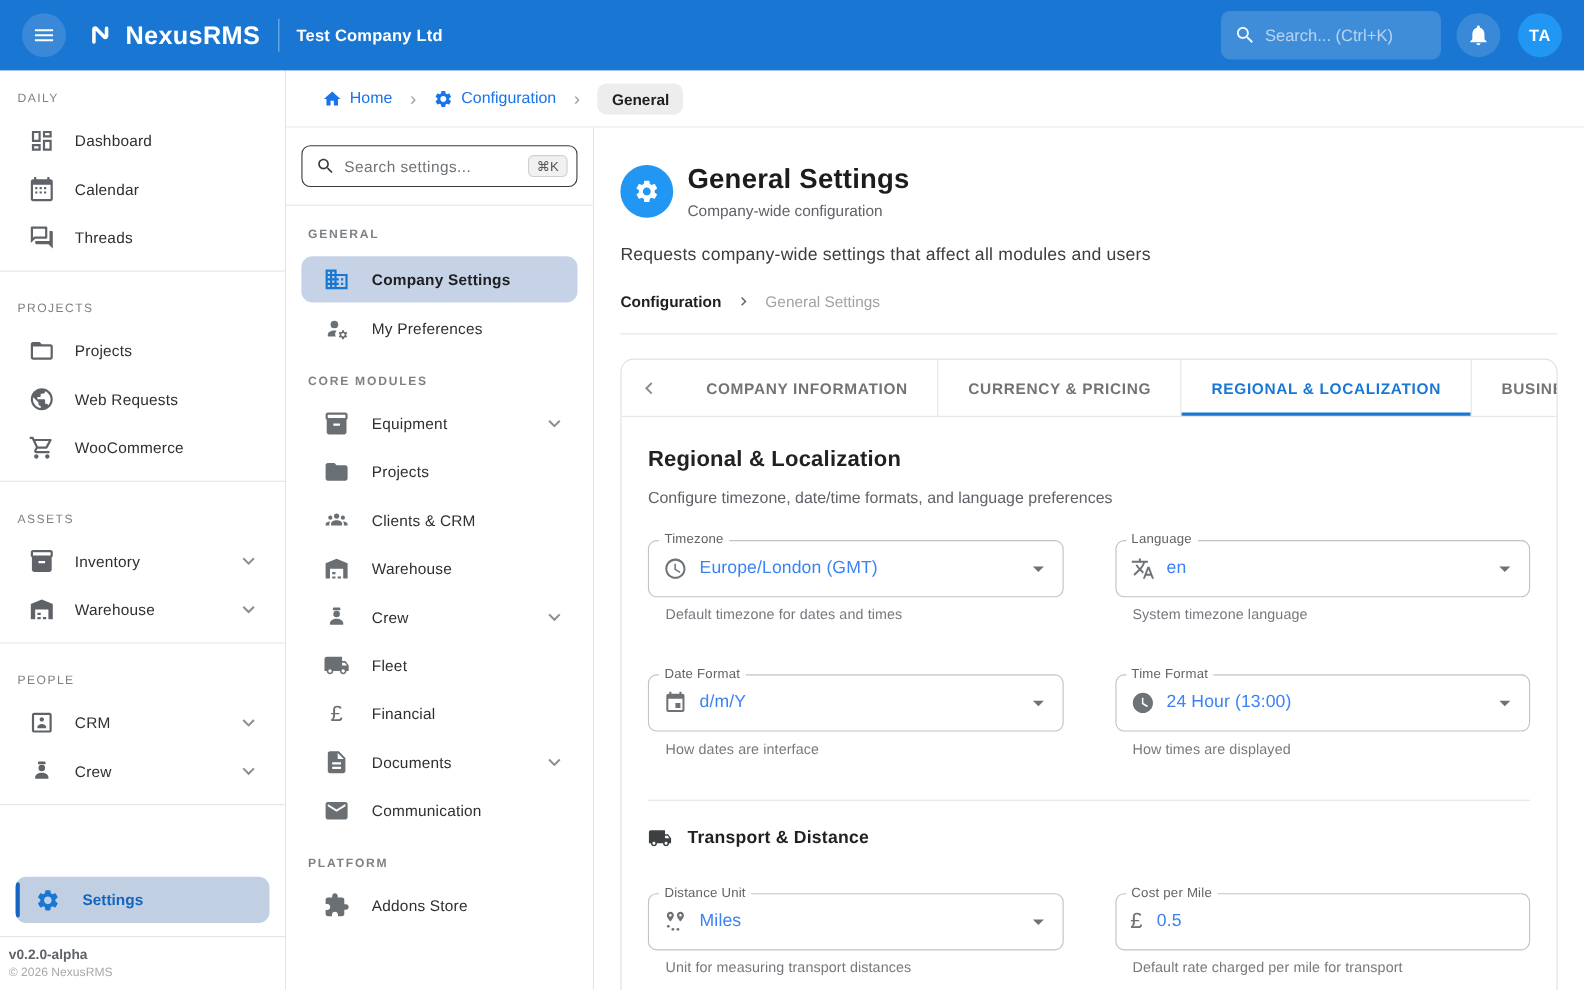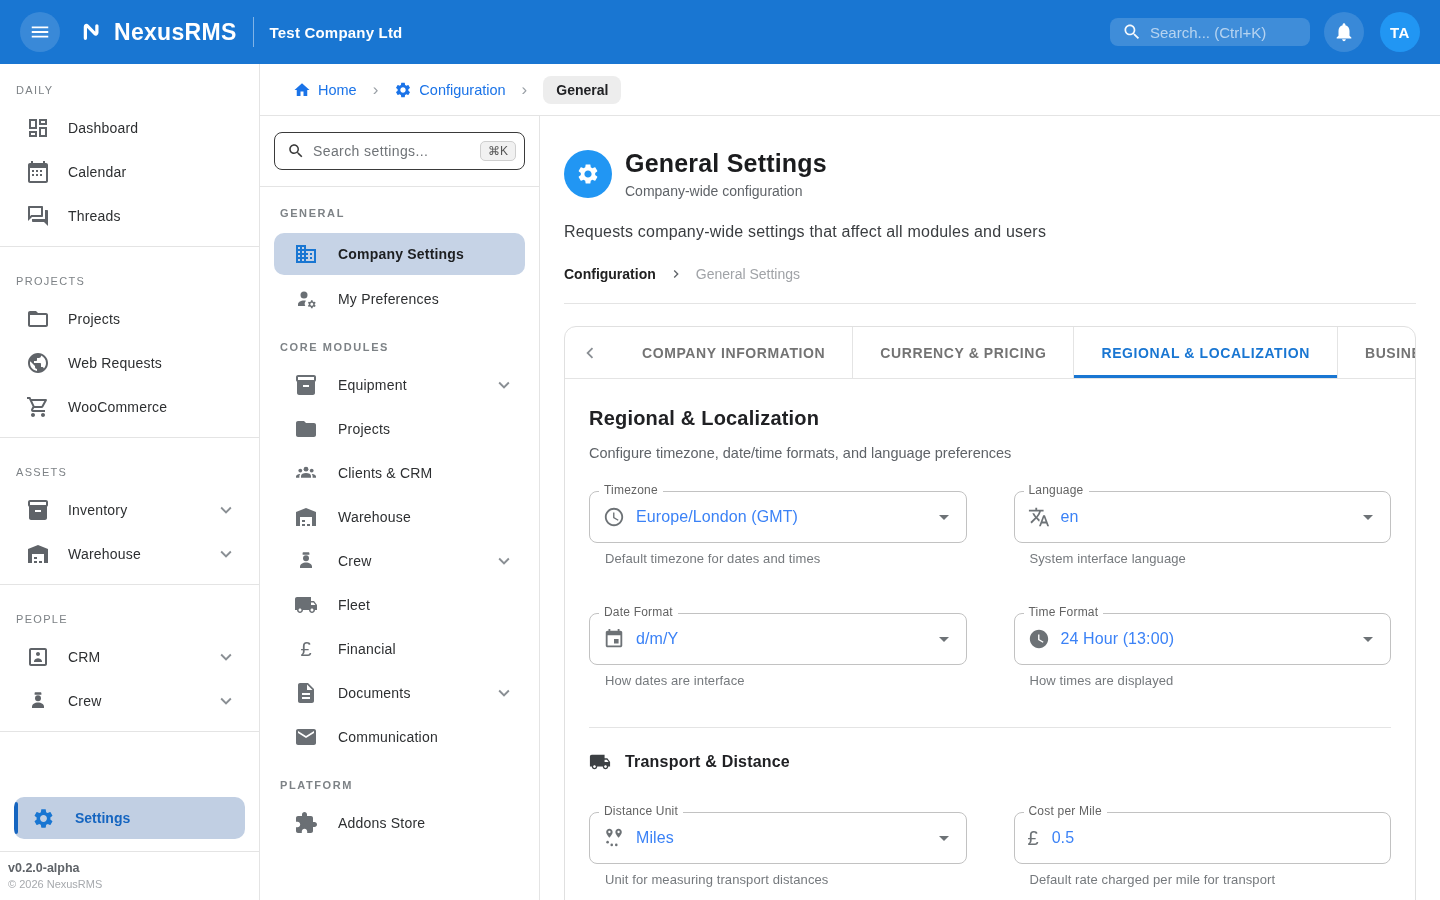--- a/index.html
+++ b/index.html
@@ -11,21 +11,21 @@
     background:#1976d2; display:flex; align-items:center; padding:0 20px; z-index:50; }
   .hbtn { width:40px; height:40px; border-radius:50%; background:rgba(255,255,255,.14);
     display:flex; align-items:center; justify-content:center; color:#fff; flex:0 0 auto; cursor:pointer; }
   .hbtn svg { width:22px; height:22px; }
   .logo-wrap { display:flex; align-items:center; margin-left:16px; gap:8px; color:#fff; }
   .logo-wrap svg { width:30px; height:30px; }
   .logo-text { font-size:23px; font-weight:700; letter-spacing:.3px; }
   .hdivider { width:1px; height:30px; background:rgba(255,255,255,.45); margin:0 16px; }
   .company { color:#fff; font-size:15px; font-weight:600; letter-spacing:.2px; }
   .hspacer { flex:1; }
-  .hsearch { width:200px; height:28px; background:rgba(255,255,255,.17); border-radius:8px;
+  .hsearch { width:200px; height:44px; background:rgba(255,255,255,.17); border-radius:8px;
     display:flex; align-items:center; padding:0 12px; gap:8px;margin-left:36px; }
   .hsearch svg { width:20px; height:20px; color:#fff; opacity:.95; flex:0 0 auto; }
   .hsearch input { background:transparent; border:none; outline:none; width:100%;
     font-size:15px; color:#fff; font-family:inherit; }
   .hsearch input::placeholder { color:rgba(255,255,255,.62); }
   .bell { margin-left:14px; }
   .avatar { width:40px; height:40px; border-radius:50%; background:#2196f3; color:#fff;
     display:flex; align-items:center; justify-content:center; font-size:15px; font-weight:600;
     margin-left:16px; cursor:pointer; letter-spacing:.5px; }
 
@@ -559,21 +559,21 @@
           <div class="field">
             <span class="flabel">Language</span>
             <svg class="ficon">
                 <use href="#i-translate"></use>
               </svg>
             <span class="fvalue">en</span>
             <svg class="fdrop">
                 <use href="#i-drop"></use>
               </svg>
           </div>
-          <div class="fhelp">System interface language</div>
+          <div class="fhelp">System timezone language</div>
         </div>
         <div>
           <div class="field">
             <span class="flabel">Date Format</span>
             <svg class="ficon">
                 <use href="#i-event"></use>
               </svg>
             <span class="fvalue">d/m/Y</span>
             <svg class="fdrop">
                 <use href="#i-drop"></use>

